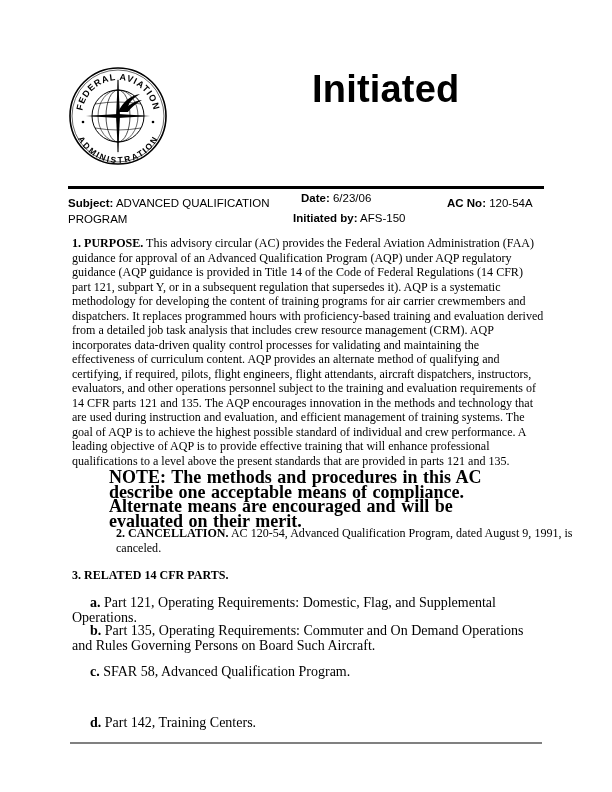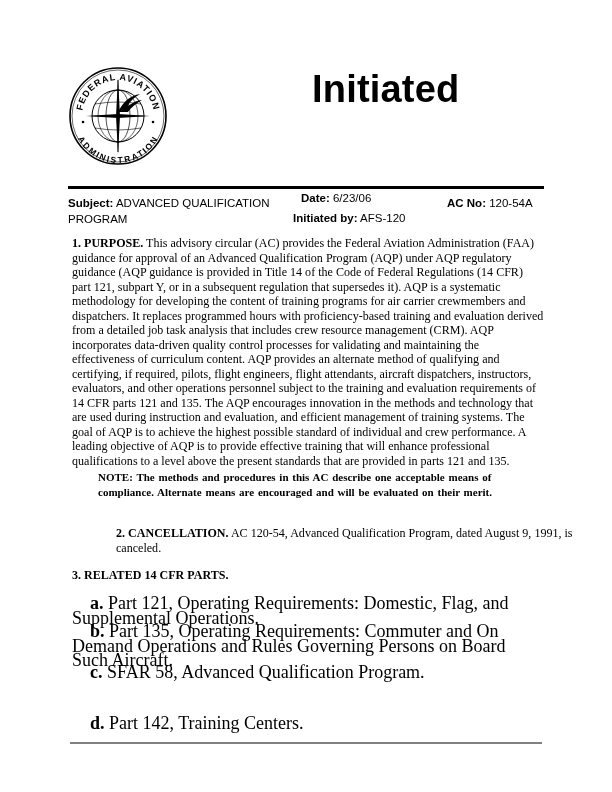--- a/index.html
+++ b/index.html
@@ -16,24 +16,24 @@
   .hdr { position: absolute; font-size: 11.5px; line-height: 16px; }
   .hdr b { font-weight: bold; }
   #subject { left: 68px; top: 195px; width: 220px; }
   #date { left: 293px; top: 190px; margin-left: 8px; }
   #initiated { left: 293px; top: 210px; }
   #acno { left: 447px; top: 195px; }
 
   .para { position: absolute; left: 72px; width: 472px; font-size: 12.05px; line-height: 14.5px; }
   .para b { font-weight: bold; }
   #p1 { top: 236px; }
-  #note { left: 98px; width: 400px; top: 470px; font-weight: bold; font-size: 11px; line-height: 14.5px; word-spacing: 1px; }
+  #note { left: 109px; width: 400px; top: 470px; font-weight: bold; font-size: 18px; line-height: 14.5px; word-spacing: 1px; }
   #p2 { top: 526px; margin-left: 44px; }
   #p3 { top: 568px; }
-  .item { position: absolute; left: 72px; width: 472px; font-size: 18px; line-height: 14.5px; }
+  .item { position: absolute; left: 72px; width: 472px; font-size: 14px; line-height: 14.5px; }
   .item .lbl { font-weight: bold; }
   #item-a { top: 596px; text-indent: 18px; }
   #item-b { top: 624px; text-indent: 18px; }
   #item-c { top: 665px; text-indent: 18px; }
   #item-d { top: 716px; text-indent: 18px; }
 
   #footer-rule { position: absolute; left: 70px; top: 742px; width: 472px; height: 2px; background: #808080; }
 </style>
 </head>
 <body>
@@ -76,21 +76,21 @@
 <div id="subject" class="hdr sans">
   <b>Subject:</b>
   <span>ADVANCED QUALIFICATION PROGRAM</span>
 </div>
 <div id="date" class="hdr sans">
   <b>Date:</b>
   <span>6/23/06</span>
 </div>
 <div id="initiated" class="hdr sans">
   <b>Initiated by:</b>
-  <span>AFS-120</span>
+  <span>AFS-150</span>
 </div>
 <div id="acno" class="hdr sans">
   <b>AC No:</b>
   <span>120-54A</span>
 </div>
 
 <div id="p1" class="para serif">
   <b>1.  PURPOSE.</b><span> This advisory circular (AC) provides the Federal Aviation Administration (FAA) guidance for approval of an Advanced Qualification Program (AQP) under AQP regulatory guidance (AQP guidance is provided in Title 14 of the Code of Federal Regulations (14 CFR) part 121, subpart Y, or in a subsequent regulation that supersedes it).  AQP is a systematic methodology for developing the content of training programs for air carrier crewmembers and dispatchers.  It replaces programmed hours with proficiency-based training and evaluation derived from a detailed job task analysis that includes crew resource management (CRM).  AQP incorporates data-driven quality control processes for validating and maintaining the effectiveness of curriculum content.  AQP provides an alternate method of qualifying and certifying, if required, pilots, flight engineers, flight attendants, aircraft dispatchers, instructors, evaluators, and other operations personnel subject to the training and evaluation requirements of 14 CFR parts 121 and 135.  The AQP encourages innovation in the methods and technology that are used during instruction and evaluation, and efficient management of training systems.  The goal of AQP is to achieve the highest possible standard of individual and crew performance.  A leading objective of AQP is to provide effective training that will enhance professional qualifications to a level above the present standards that are provided in parts 121 and 135.</span>
 </div>
 

